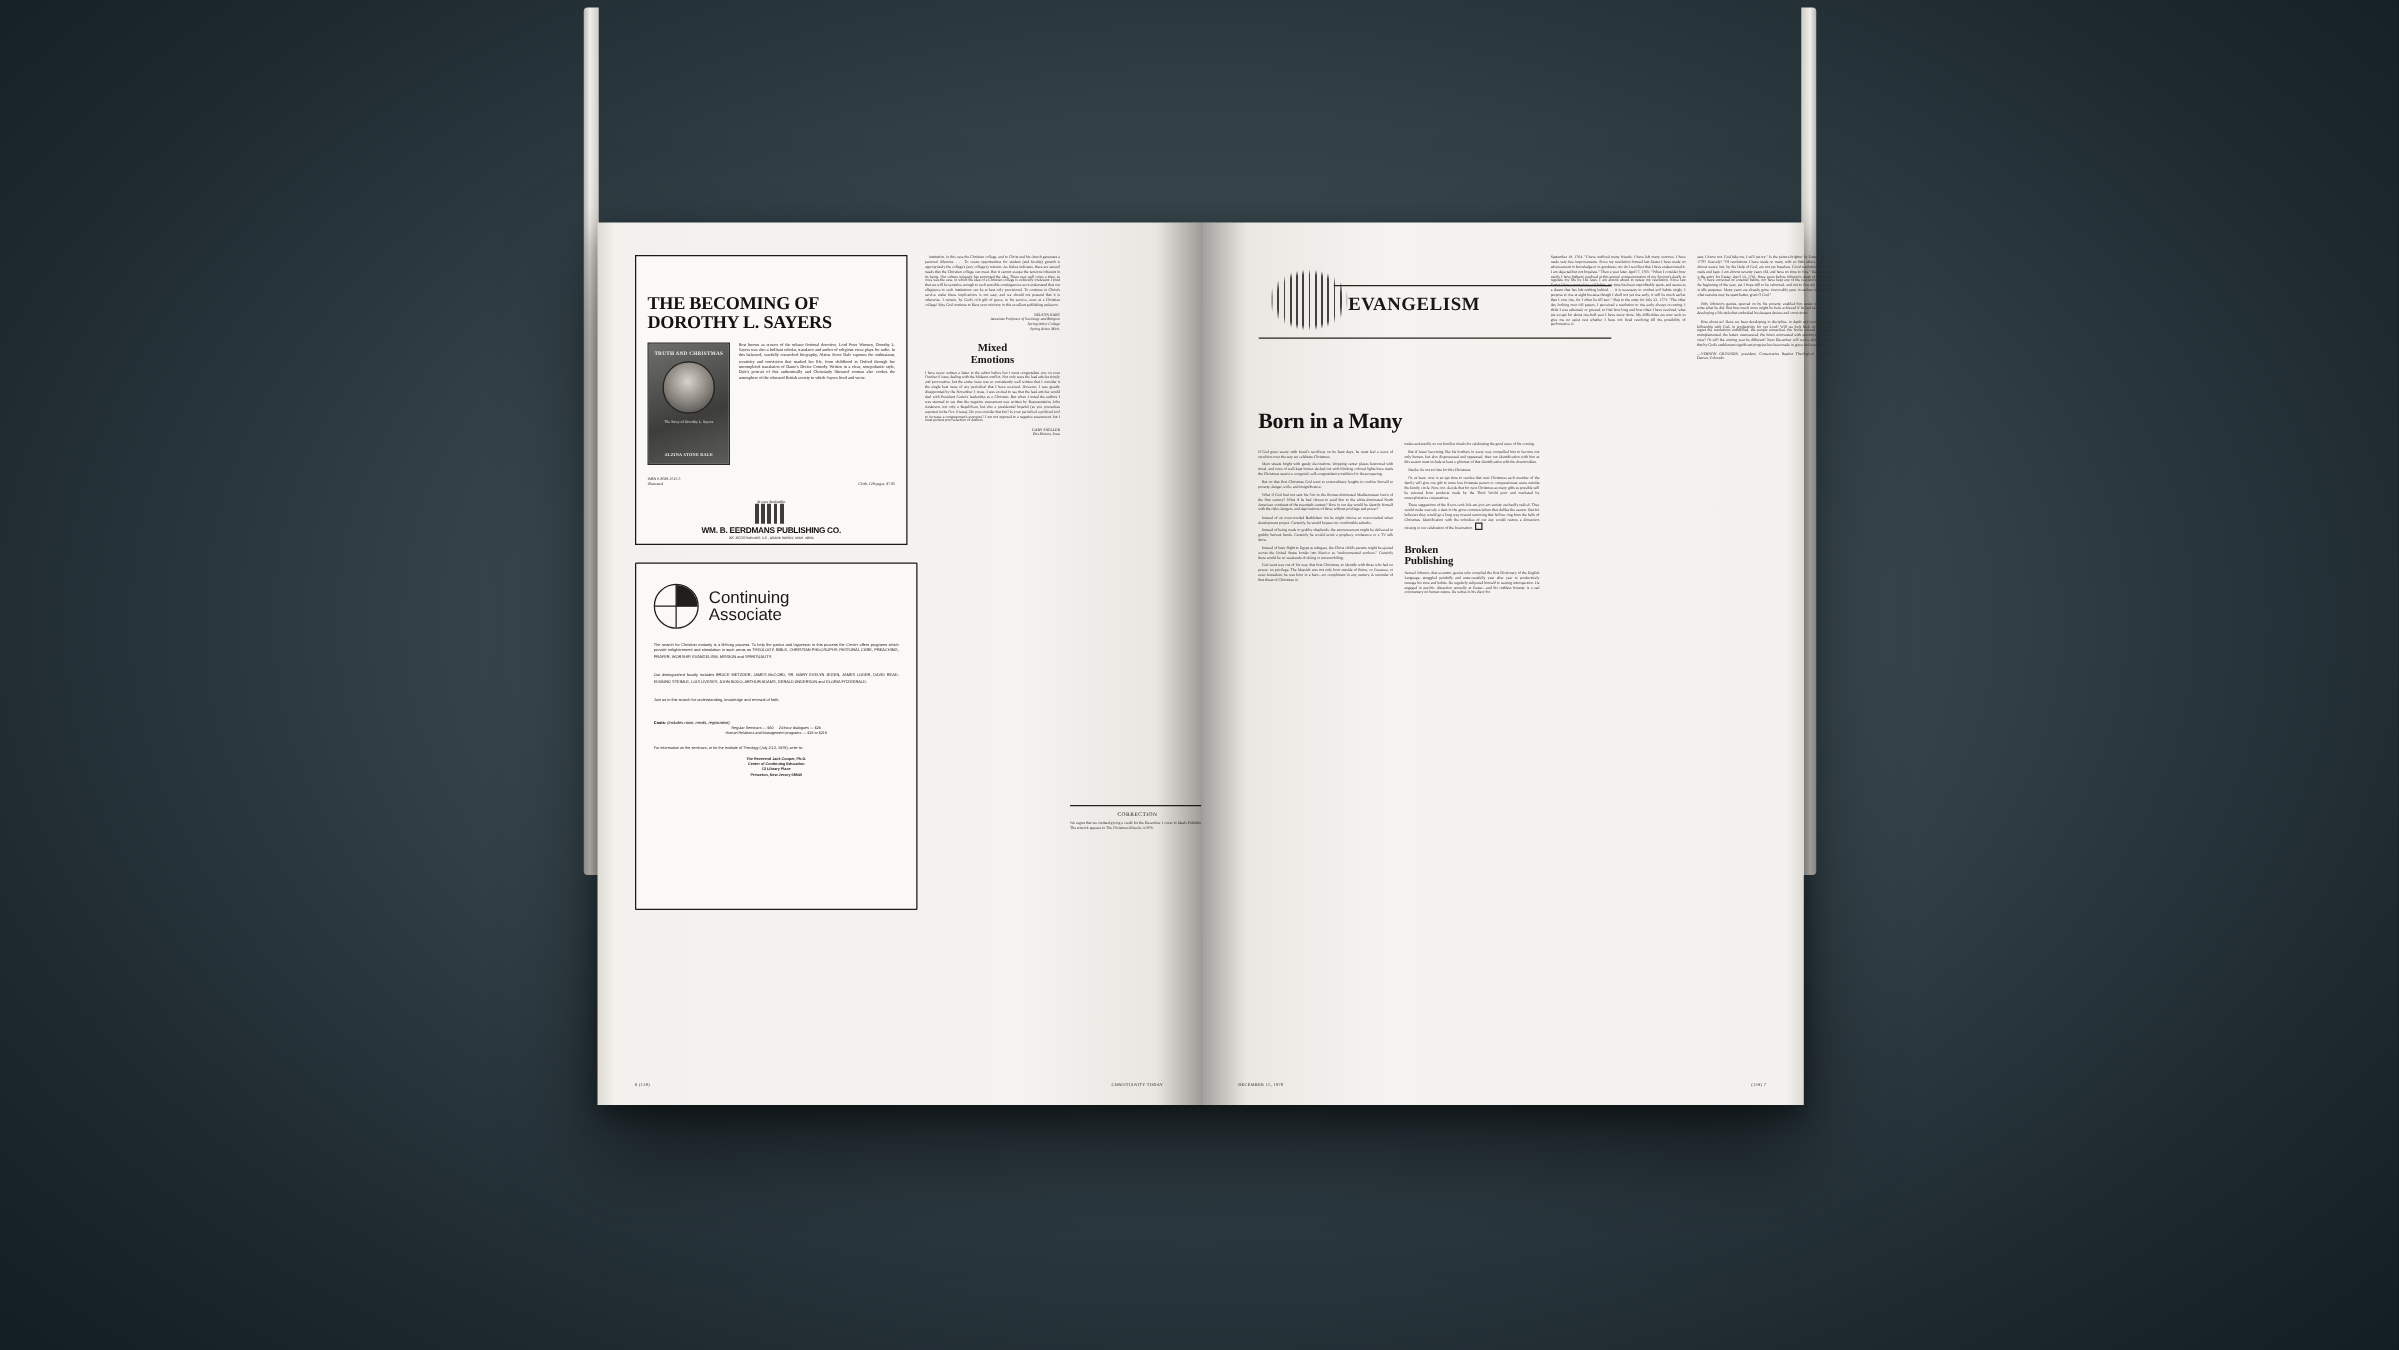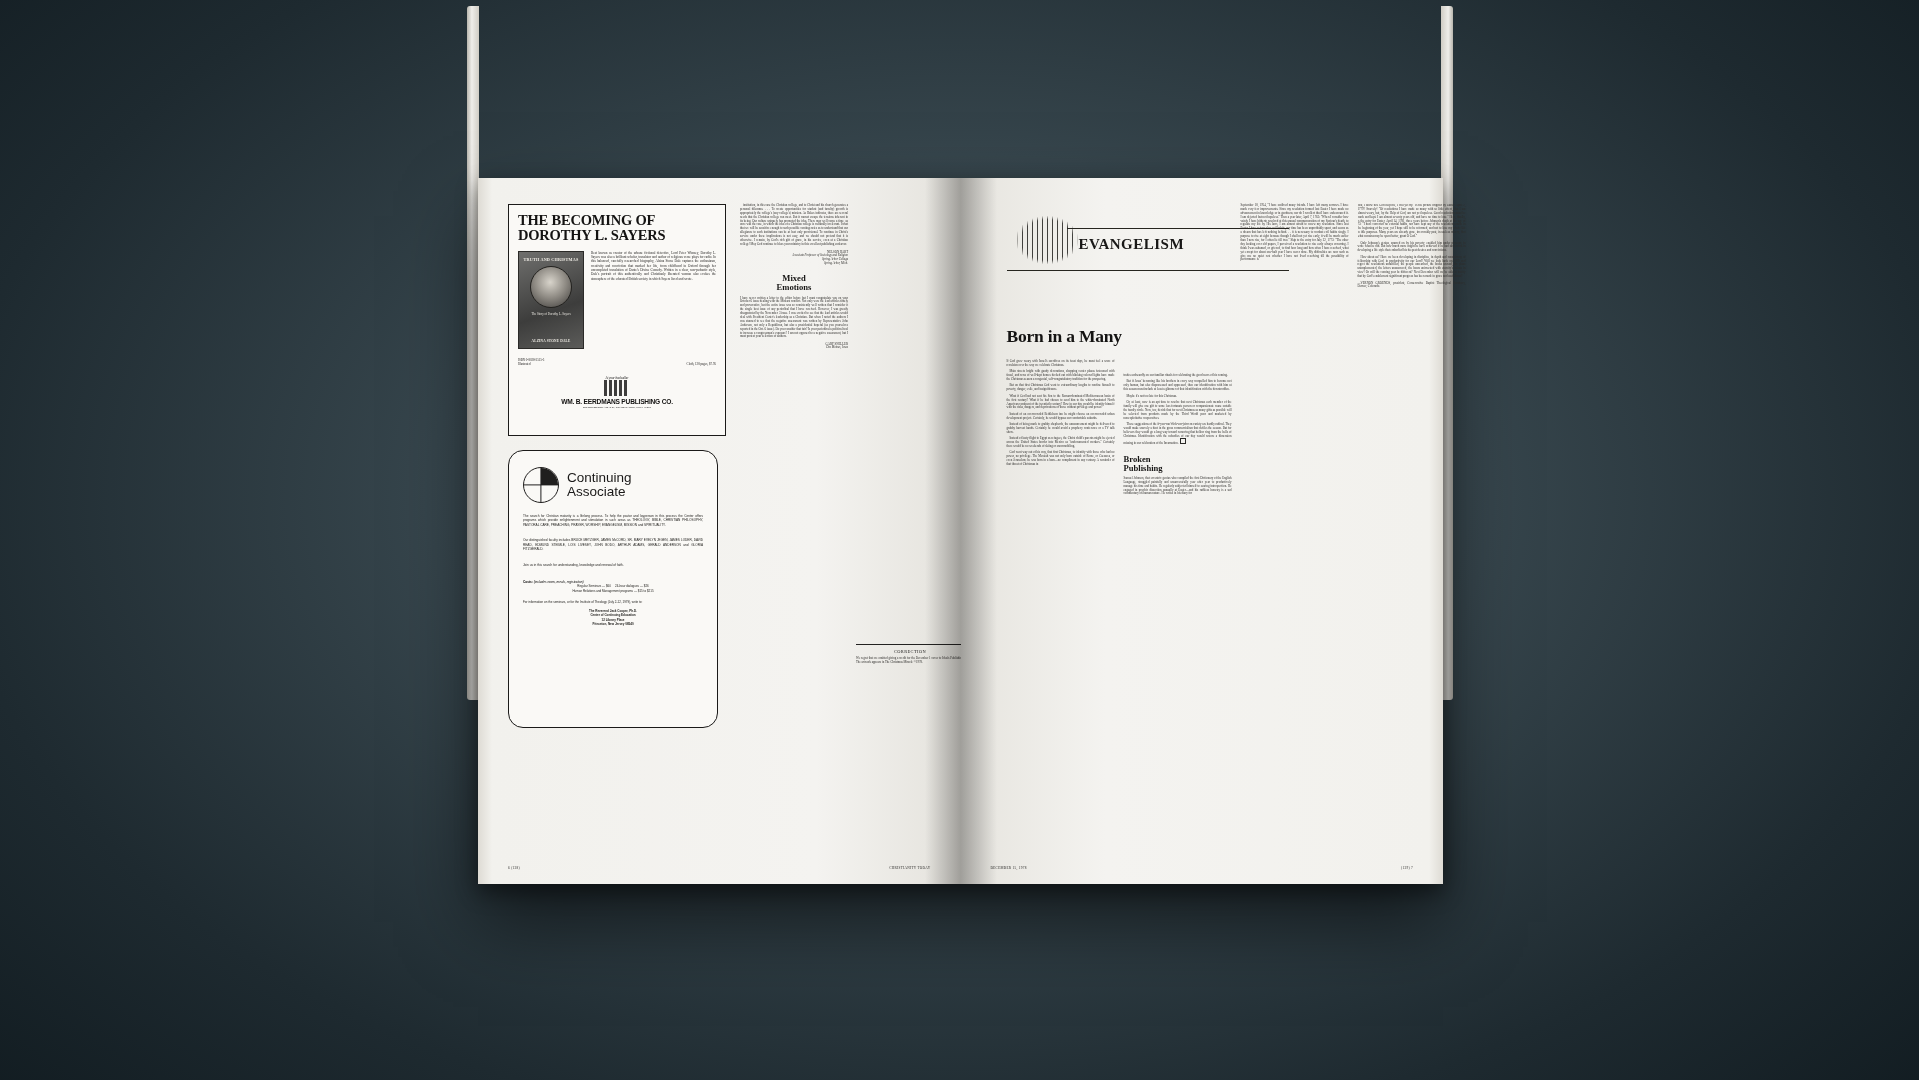--- a/index.html
+++ b/index.html
@@ -88,20 +88,21 @@
     padding: 8px 9px;
   }
   .ad-title {
     font-family: "Liberation Serif", serif;
     font-weight: bold;
     font-size: 14.5px;
     line-height: 1.02;
     letter-spacing: -0.2px;
     color: #141312;
     text-align: left;
+    margin-top: 23px;
   }
   .ad-body-wrap { display: flex; margin-top: 8px; }
   .book-cover {
     width: 66px; height: 98px;
     background: linear-gradient(160deg, #6f6f6d, #3d3d3c 60%, #5c5c5a);
     border: 1px solid #2b2a28;
     box-sizing: border-box;
     flex: 0 0 auto;
     position: relative;
     overflow: hidden;
@@ -148,23 +149,23 @@
   .erd-logo {
     width: 26px; height: 16px; margin: 0 auto 1px;
     background:
       linear-gradient(to right, #1d1c1b 0 3px, transparent 3px 5px, #1d1c1b 5px 8px, transparent 8px 10px, #1d1c1b 10px 13px, transparent 13px 15px, #1d1c1b 15px 18px, transparent 18px 20px, #1d1c1b 20px 23px, transparent 23px 26px);
     opacity:.85;
   }
 
   .ad-ce {
     position: absolute;
     left: 30px; top: 272px;
-    width: 210px; height: 278px;
+    width: 226px; height: 278px;
     border: 1.4px solid #1b1a19;
-    border-radius: 15px;
+    border-radius: 1px;
     background: #faf9f6;
     box-sizing: border-box;
     padding: 16px 14px;
   }
   .ce-head { display: flex; align-items: center; gap: 8px; }
   .ce-mark {
     width: 34px; height: 34px; border-radius: 50%;
     border: 1.3px solid #201f1e;
     position: relative; flex: 0 0 auto;
   }
@@ -252,21 +253,21 @@
   }
   .ed-rule1 { position: absolute; left: 60px; top: 22px; width: 222px; border-top: 1.1px solid #26251f;}
   .ed-rule2 { position: absolute; left: 0px; top: 64px; width: 282px; border-top: 1.1px solid #26251f;}
 
   .born-title {
     position: absolute; left: 46px; top: 148px;
     font-size: 17.5px; font-weight: bold; color: #141312;
     letter-spacing: -.2px;
   }
   .rcol1 { position: absolute; left: 46px; top: 182px; width: 108px; }
-  .rcol2 { position: absolute; left: 163px; top: 196px; width: 108px; }
+  .rcol2 { position: absolute; left: 163px; top: 176px; width: 108px; }
   .rcol3 { position: absolute; left: 280px; top: 26px; width: 108px; }
   .rcol4 { position: absolute; left: 397px; top: 26px; width: 108px; }
   .broken-head {
     font-size: 8.6px; font-weight: bold; line-height: 1.05;
     margin: 9px 0 4px 0; color: #161514;
   }
   .endmark {
     display: inline-block; width: 4px; height: 4px;
     border: .8px solid #2b2a28; vertical-align: -0.5px; margin-left: 2px;
   }

